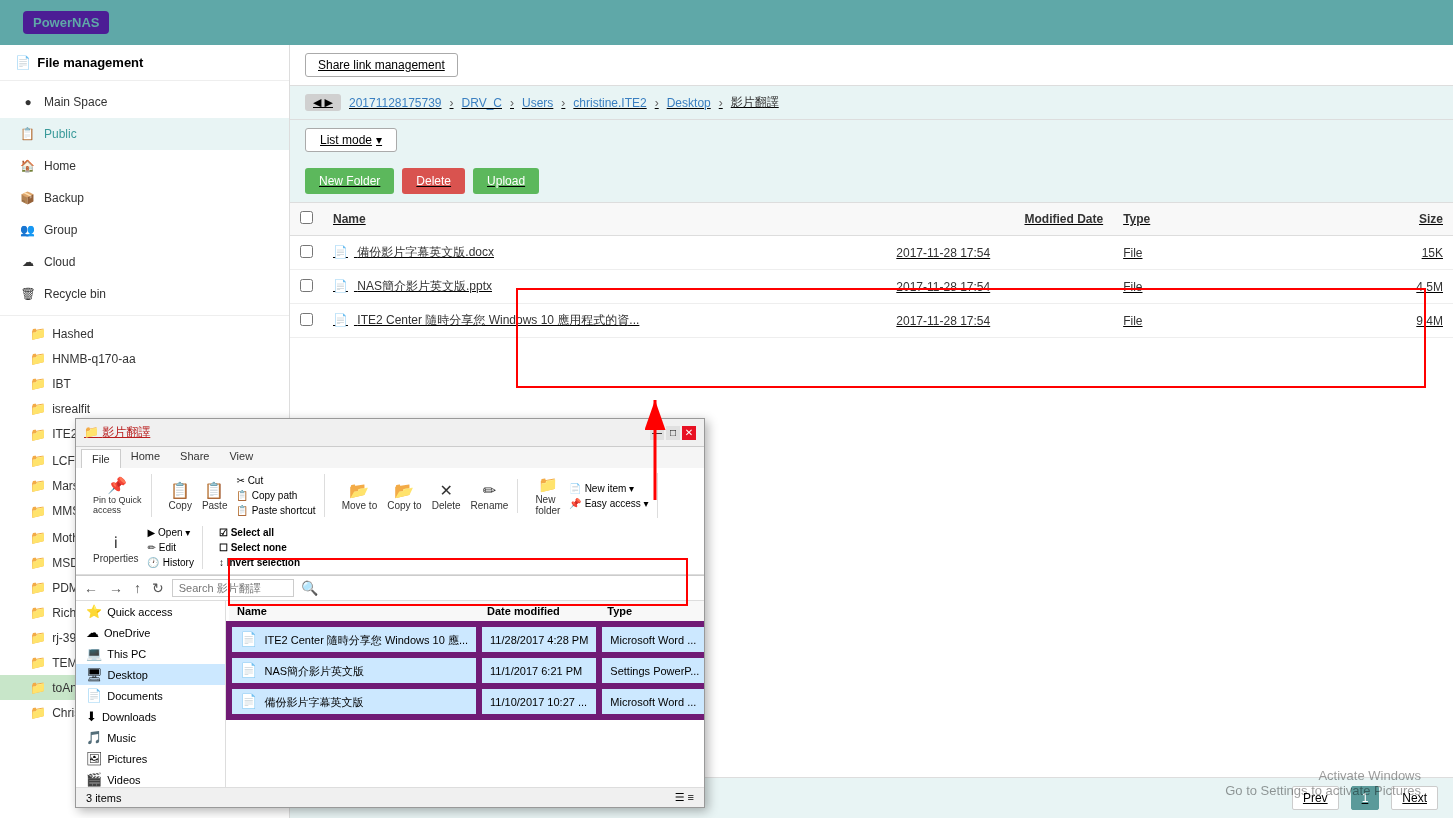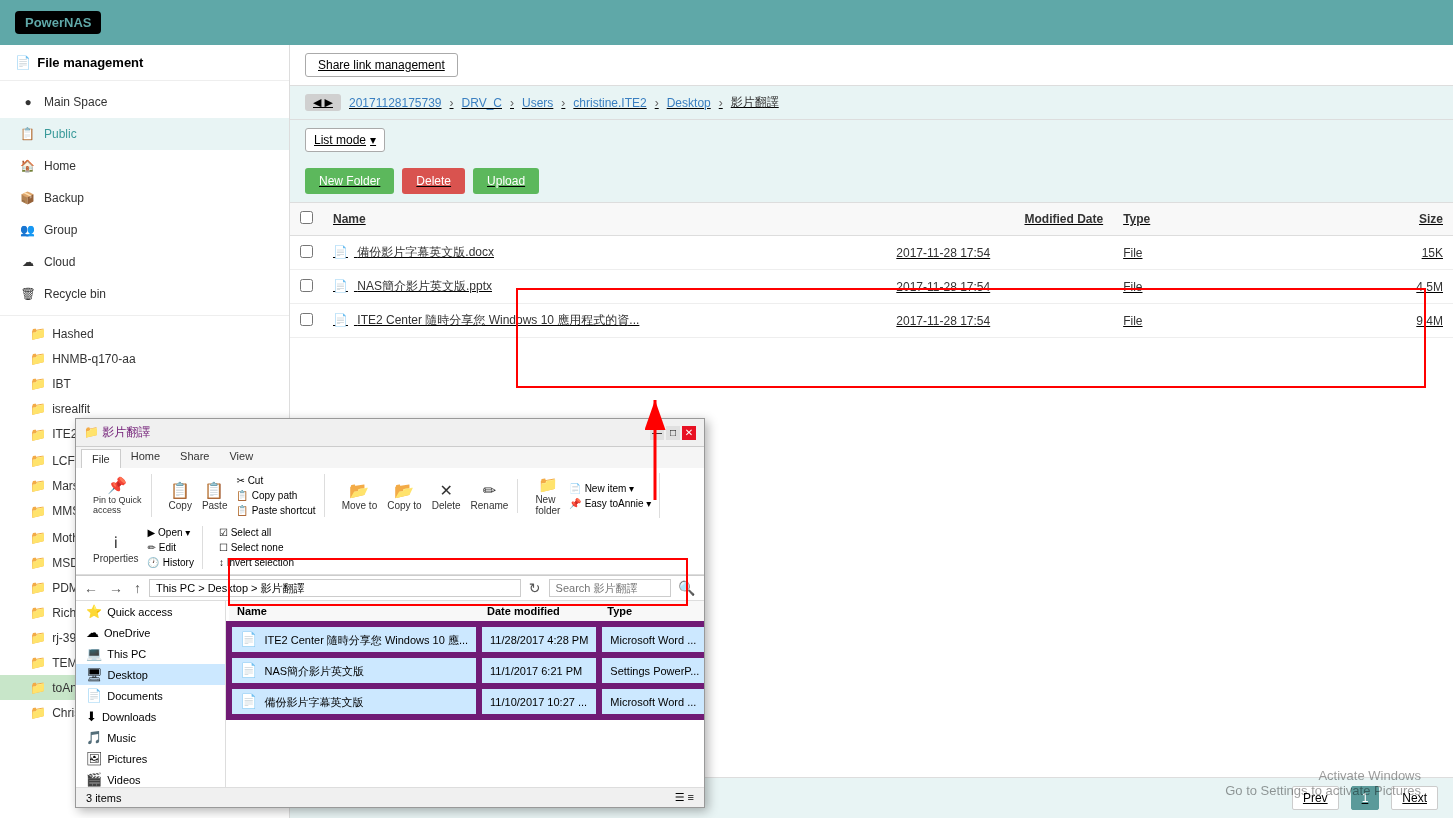--- a/index.html
+++ b/index.html
@@ -7,26 +7,27 @@
 
     
     .top-bar {
       background: #5fa8a8;
       height: 45px;
       display: flex;
       align-items: center;
       padding: 0 15px;
     }
     .logo {
-      background: #000000;
+      background: #4c1d95;
       border-radius: 4px;
       padding: 4px 10px;
       font-size: 13px;
       font-weight: bold;
       color: #5fa8a8;
+      margin-left: 8px;
     }
 
     
     .main-layout {
       display: flex;
       height: calc(818px - 45px);
     }
 
     
     .sidebar {
@@ -129,21 +130,21 @@
     .toolbar {
       background: #e8f4f4;
       padding: 8px 15px;
       display: flex;
       align-items: center;
       gap: 10px;
     }
     .view-mode-btn {
       border: 1px solid #aaa;
       background: #fff;
-      padding: 4px 8px;
+      padding: 4px 14px;
       border-radius: 3px;
       cursor: pointer;
       font-size: 12px;
       display: flex;
       align-items: center;
       gap: 4px;
     }
 
     
     .action-buttons {
@@ -240,21 +241,21 @@
       z-index: 100;
     }
     .explorer-titlebar {
       background: #f0f0f0;
       padding: 5px 8px;
       display: flex;
       align-items: center;
       justify-content: space-between;
       border-bottom: 1px solid #ccc;
     }
-    .explorer-title { font-size: 12px; color: #701a75; }
+    .explorer-title { font-size: 12px; color: #b91c1c; text-decoration: underline; }
     .explorer-controls { display: flex; gap: 2px; }
     .win-btn { 
       width: 14px; height: 14px; 
       border: none; cursor: pointer; 
       font-size: 10px; 
       display: flex; align-items: center; justify-content: center;
     }
     .win-btn.minimize { background: #e0e0e0; }
     .win-btn.maximize { background: #e0e0e0; }
     .win-btn.close { background: #e81123; color: #fff; }
@@ -290,21 +291,21 @@
       border-bottom: 1px solid #ddd;
       flex-wrap: wrap;
     }
     .ribbon-group {
       display: flex;
       align-items: center;
       gap: 4px;
       padding: 0 6px;
       border-right: 1px solid #ddd;
     }
-    .ribbon-group:last-child { border-right: none; }
+    .ribbon-group:last-child { border-right: none; font-weight: bold; }
     .ribbon-action {
       display: flex;
       flex-direction: column;
       align-items: center;
       font-size: 10px;
       color: #333;
       cursor: pointer;
       padding: 2px 3px;
     }
     .ribbon-action-icon { font-size: 16px; }
@@ -704,21 +705,21 @@
           <span>Rename</span>
         </div>
       </div>
       <div class="ribbon-group">
         <div class="ribbon-action">
           <span class="ribbon-action-icon">📁</span>
           <span>New<br>folder</span>
         </div>
         <div style="display:flex;flex-direction:column;gap:2px;">
           <div class="ribbon-action-small">📄 New item ▾</div>
-          <div class="ribbon-action-small">📌 Easy toAnnie ▾</div>
+          <div class="ribbon-action-small">📌 Easy access ▾</div>
         </div>
       </div>
       <div class="ribbon-group">
         <div class="ribbon-action">
           <span class="ribbon-action-icon">ℹ</span>
           <span>Properties</span>
         </div>
         <div style="display:flex;flex-direction:column;gap:2px;">
           <div class="ribbon-action-small">▶ Open ▾</div>
           <div class="ribbon-action-small">✏ Edit</div>
@@ -732,21 +733,20 @@
           <div class="ribbon-action-small">↕ Invert selection</div>
         </div>
       </div>
     </div>
   </div>
 
   <div class="explorer-address">
     <button class="addr-nav-btn">←</button>
     <button class="addr-nav-btn">→</button>
     <button class="addr-nav-btn">↑</button>
-    <input class="addr-bar" type="text" value="This PC &gt; Desktop &gt; 影片翻譯" style="">
     <button class="addr-nav-btn">↻</button>
     <input class="addr-search" type="text" placeholder="Search 影片翻譯" style="">
     <button class="addr-nav-btn">🔍</button>
   </div>
 
   <div class="explorer-content">
 
     <div class="explorer-nav-panel">
       <div class="nav-item-exp">
         <span class="icon">⭐</span>

